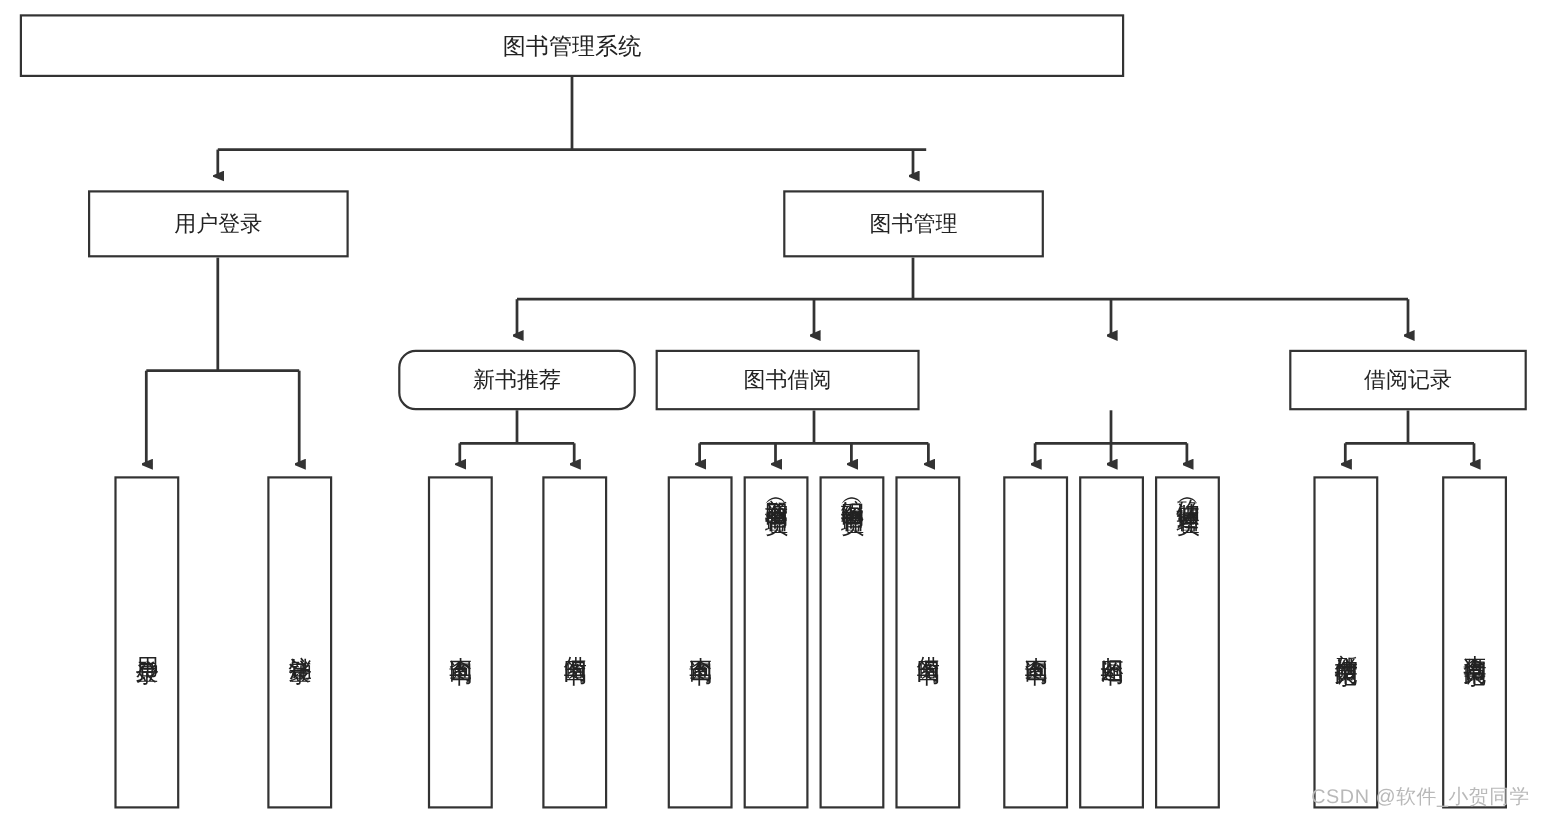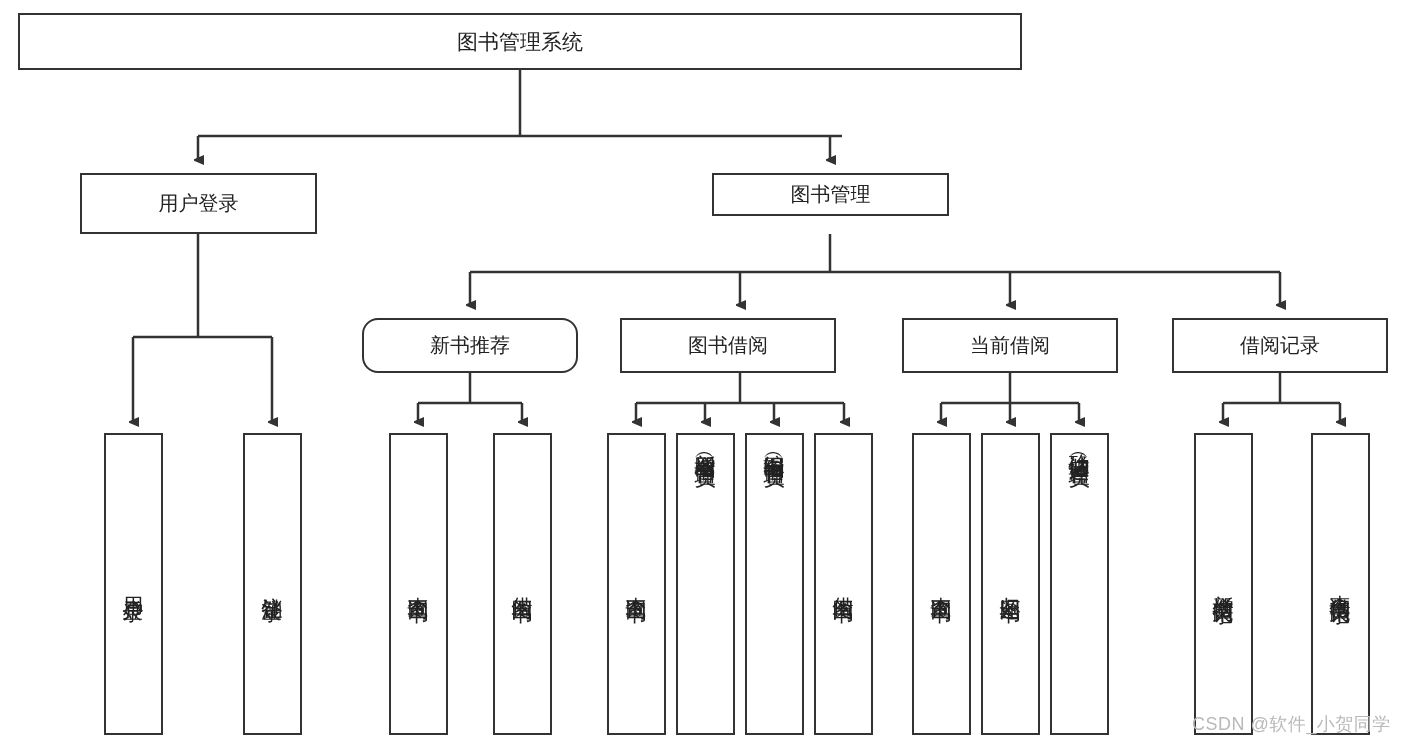--- a/index.html
+++ b/index.html
@@ -131,32 +131,29 @@
     </g>
   </svg>
 
   <div class="node root" style="left:18px; top:13px; width:1004px; height:57px;">
     <span>图书管理系统</span>
   </div>
 
   <div class="node level2" style="left:80px; top:173px; width:237px; height:61px;">
     <span>用户登录</span>
   </div>
-  <div class="node level2" style="left:712px; top:173px; width:237px; height:43px;">
+  <div class="node level2" style="left:712px; top:173px; width:237px; height:61px;">
     <span>图书管理</span>
   </div>
 
   <div class="node level2" style="left:362px; top:318px; width:216px; height:55px;border-radius:16px;">
     <span>新书推荐</span>
   </div>
-  <div class="node level2" style="left:620px; top:318px; width:216px; height:55px;text-align:right;">
+  <div class="node level2" style="left:596px; top:318px; width:240px; height:55px;text-align:right;">
     <span>图书借阅</span>
-  </div>
-  <div class="node level2" style="left:902px; top:318px; width:216px; height:55px;">
-    <span>当前借阅</span>
   </div>
   <div class="node level2" style="left:1172px; top:318px; width:216px; height:55px;">
     <span>借阅记录</span>
   </div>
 
   <div class="node leaf" style="left:104px; top:433px; width:59px; height:302px;">
     <div class="leaf-inner">
       <span class="vtext">用户登录</span>
     </div>
   </div>

